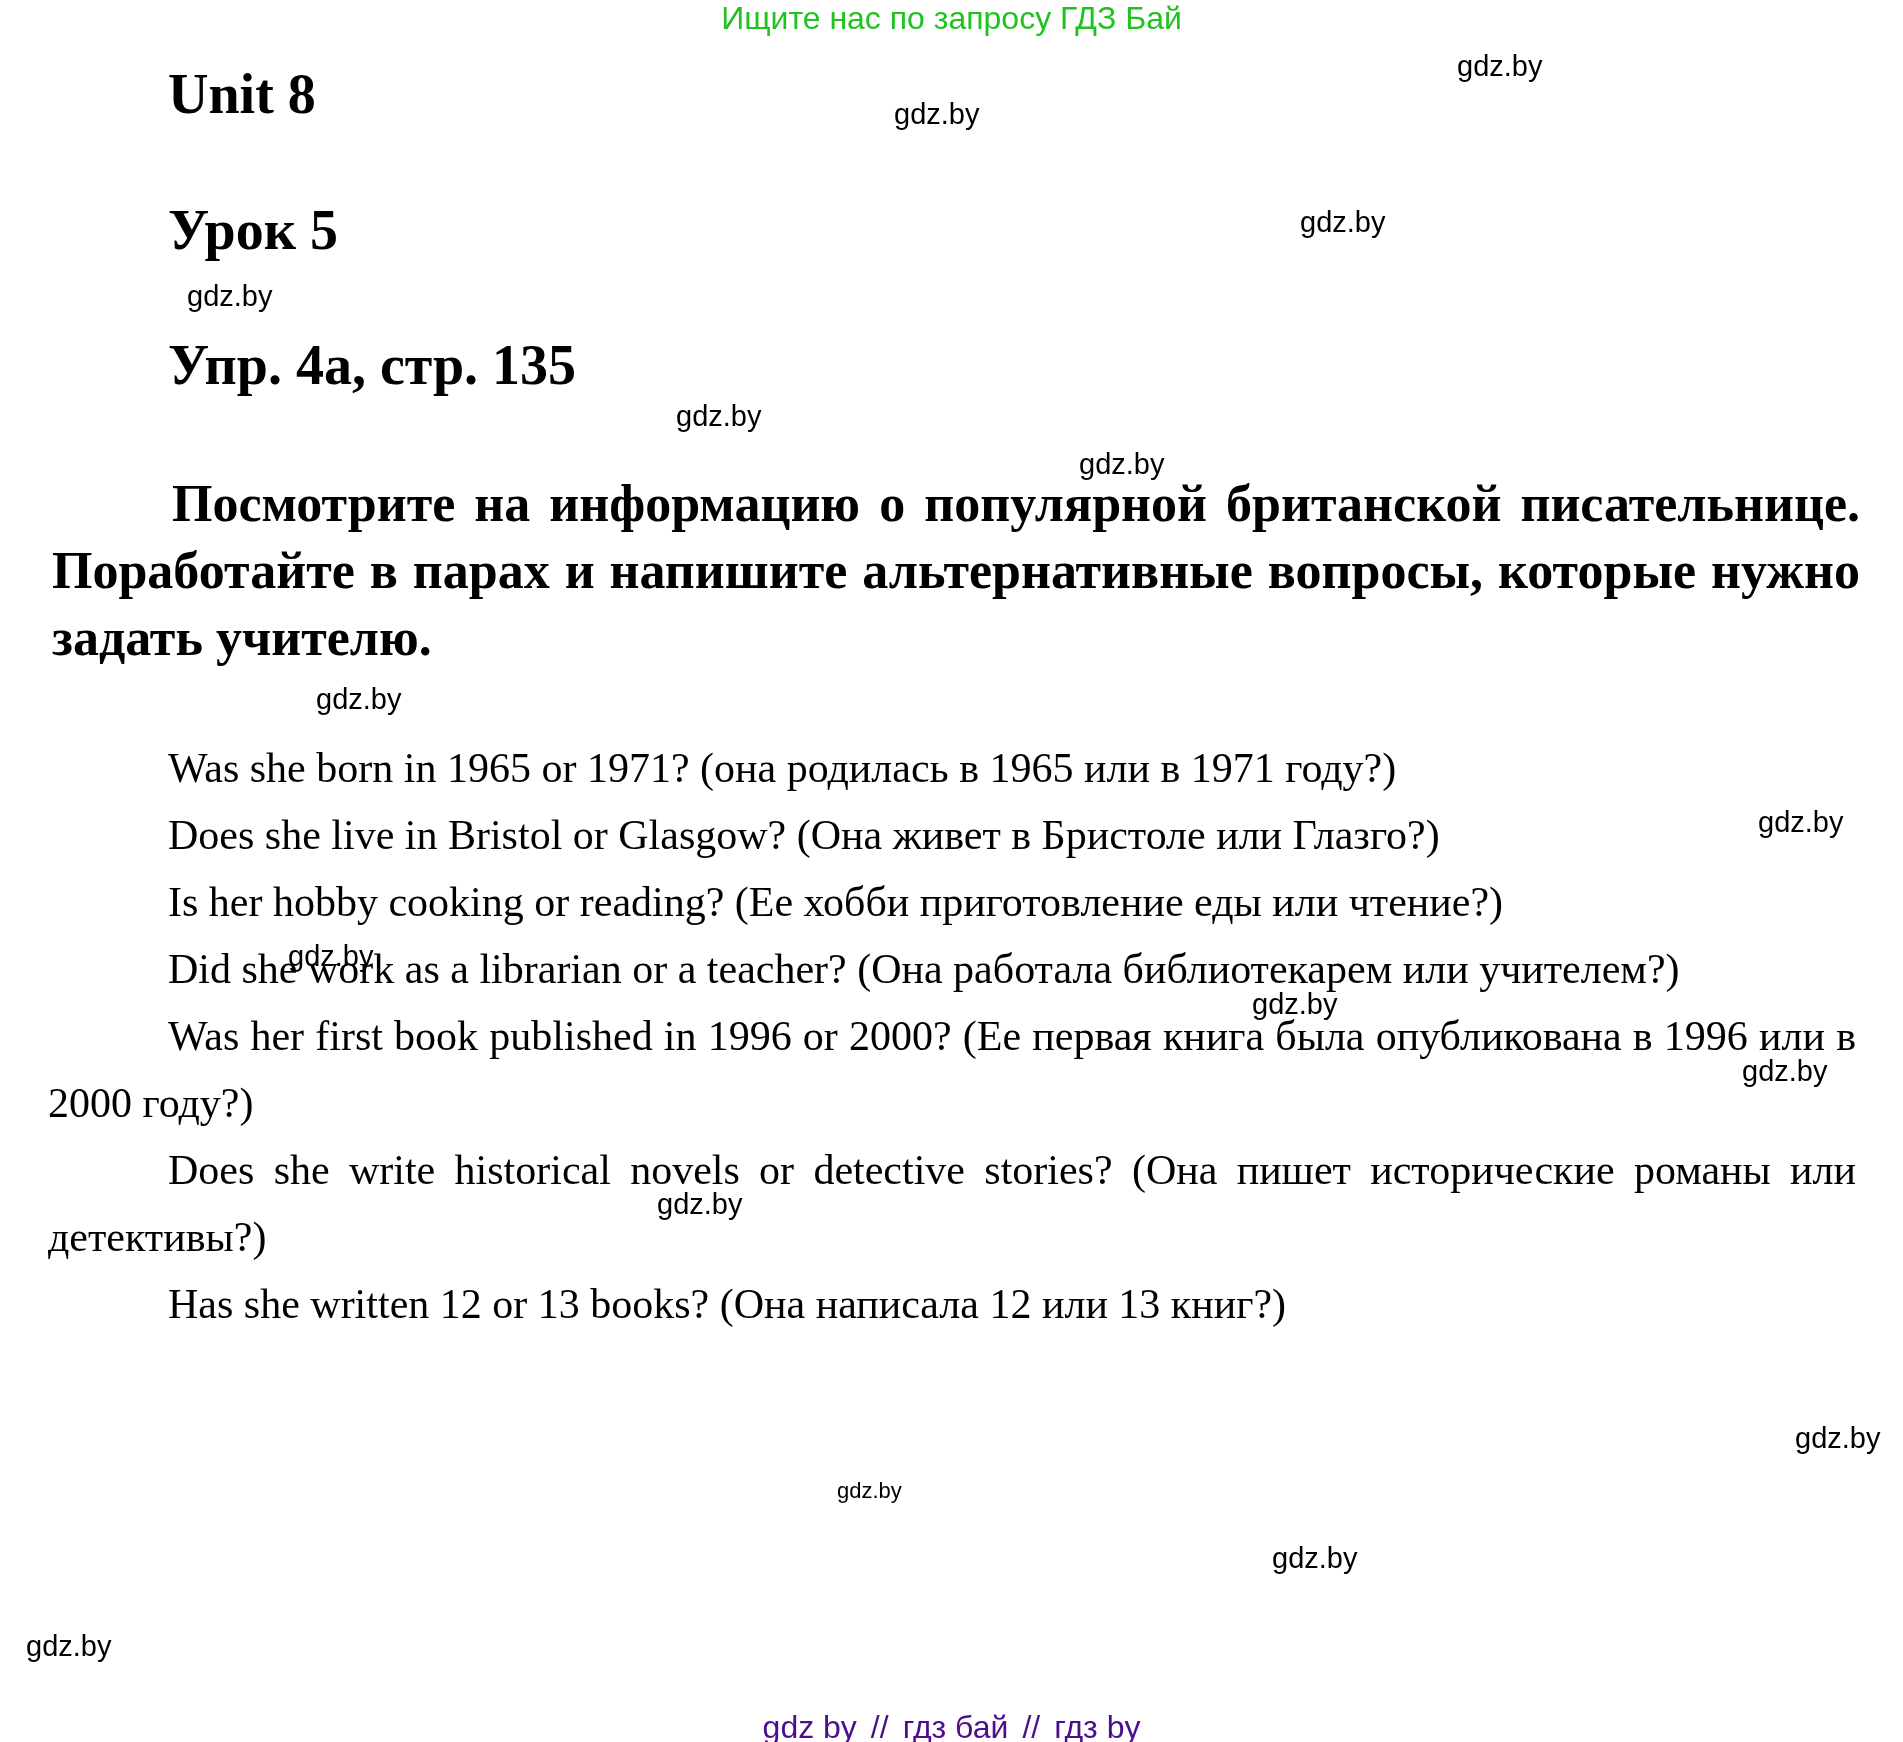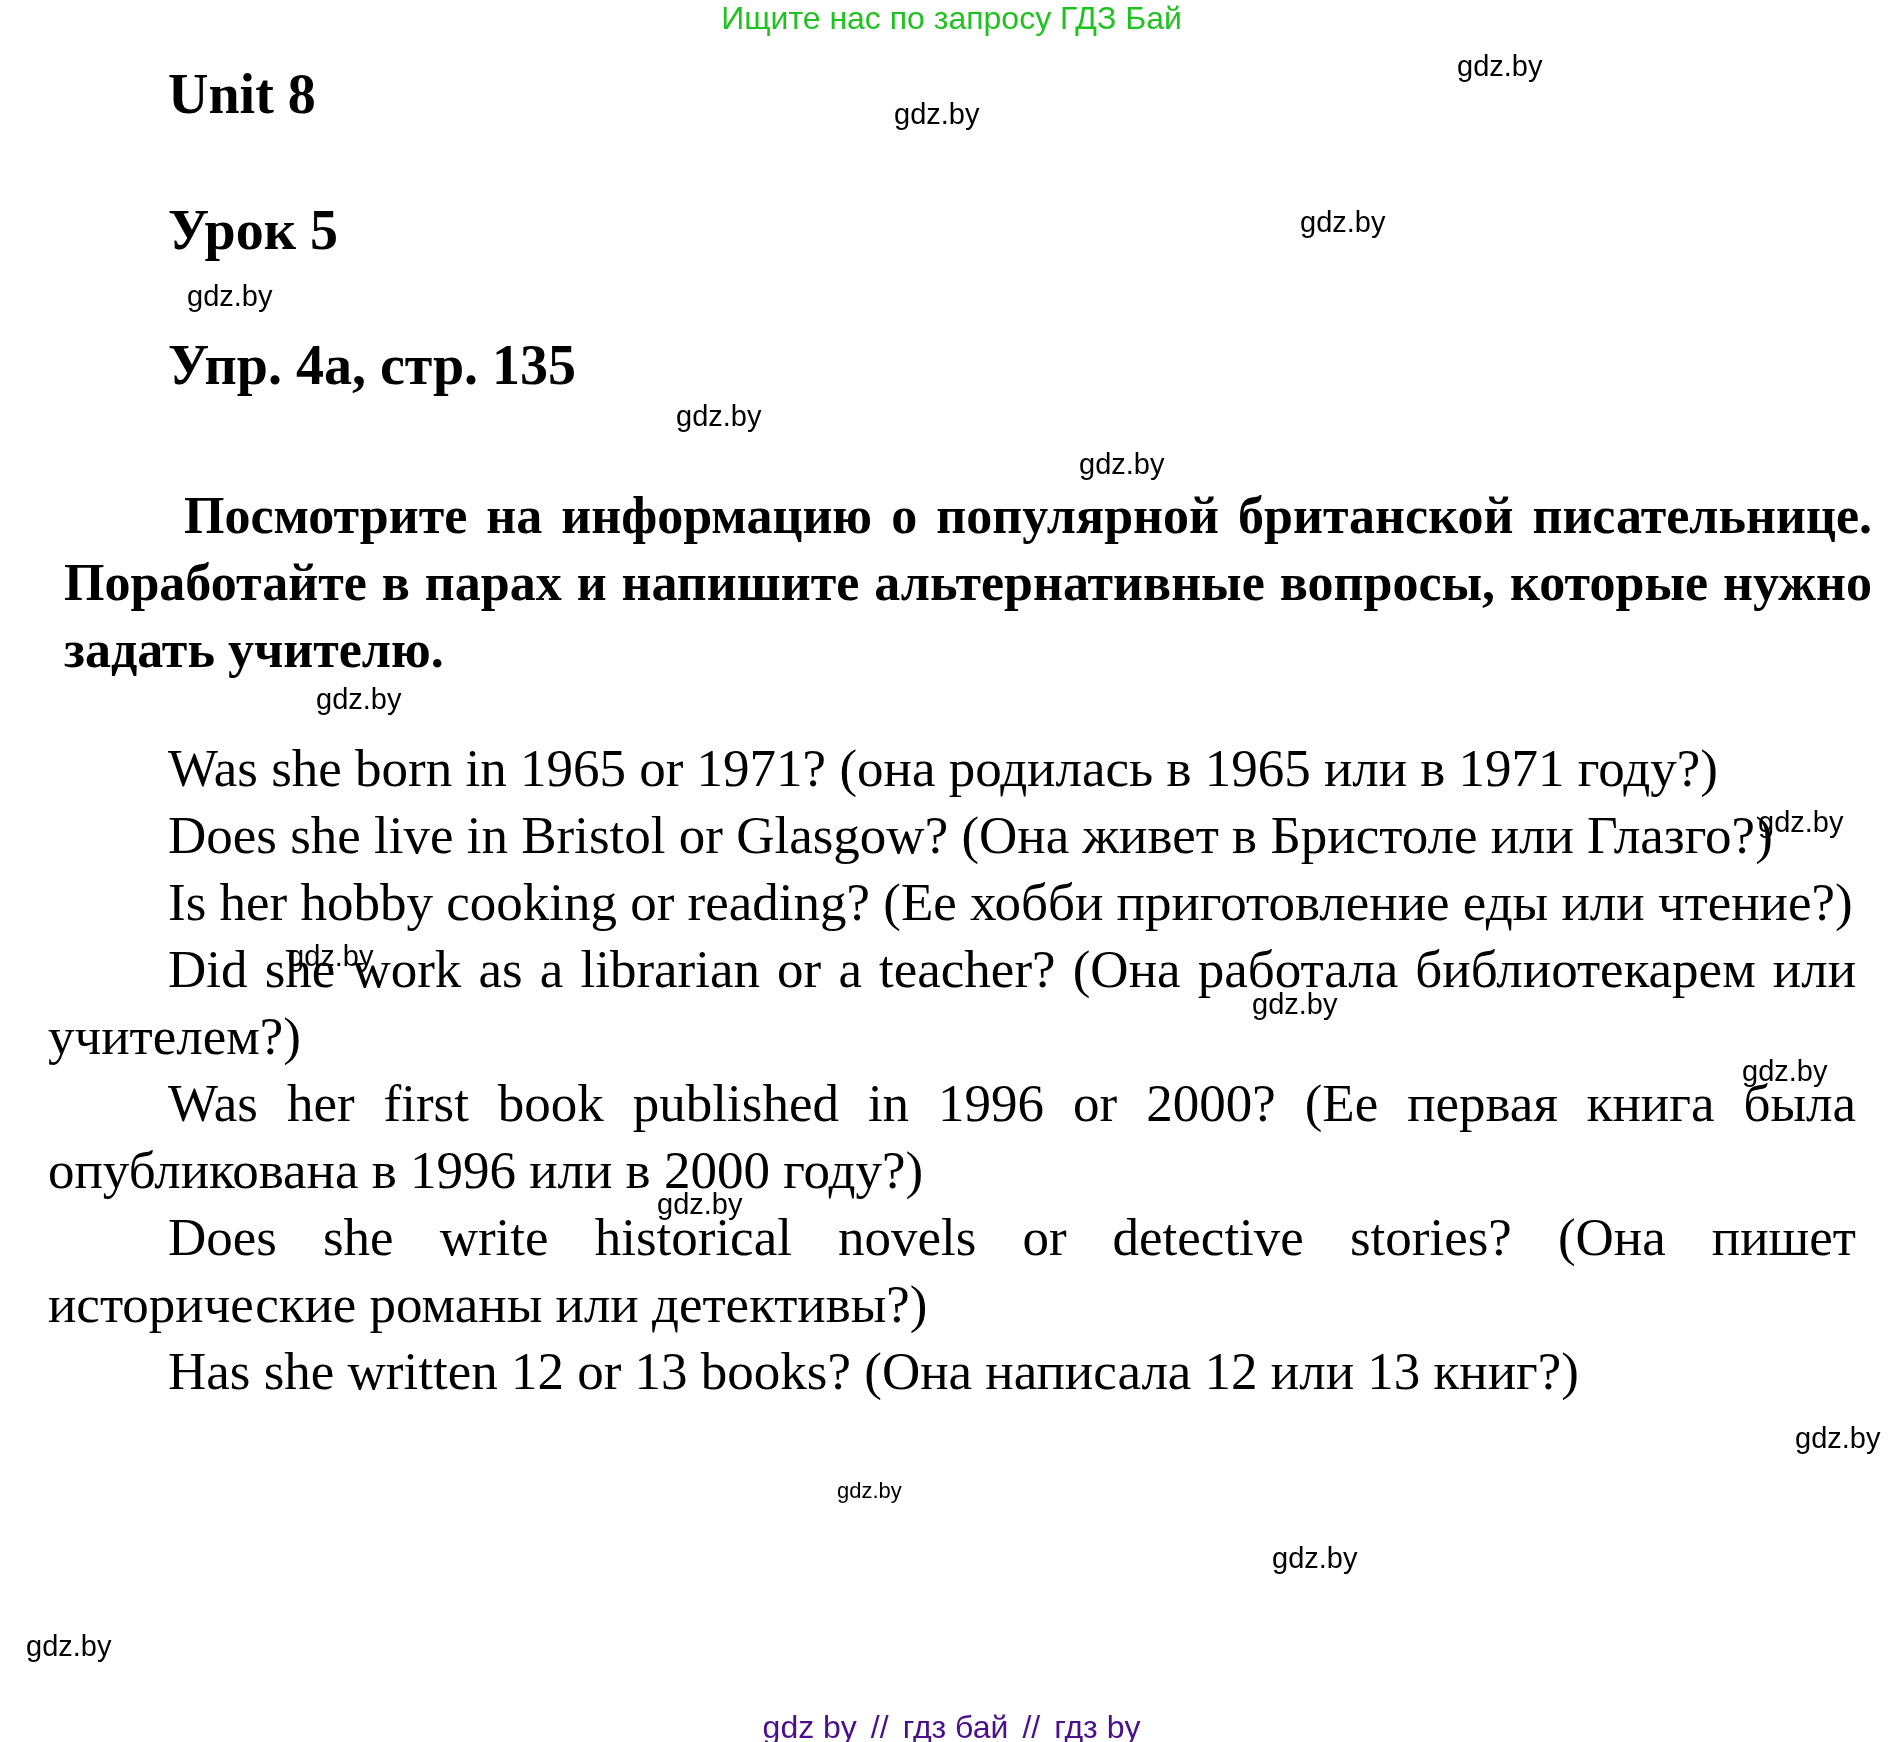--- a/index.html
+++ b/index.html
@@ -41,29 +41,29 @@
     .task {
       position: absolute;
       left: 48px;
       top: 466px;
       width: 1808px;
       font-weight: bold;
       font-size: 52px;
       line-height: 67px;
       text-align: justify;
       text-indent: 120px;
-      margin: 16px;
+      margin: 4px;
     }
 
     .answers {
       position: absolute;
       left: 48px;
       top: 735px;
       width: 1808px;
-      font-size: 53px;
+      font-size: 42px;
       line-height: 67px;
       margin: 0;
       padding: 0;
       list-style: none;
     }
     .answers li {
       text-align: justify;
       text-align-last: left;
       text-indent: 120px;
       margin: 0;

